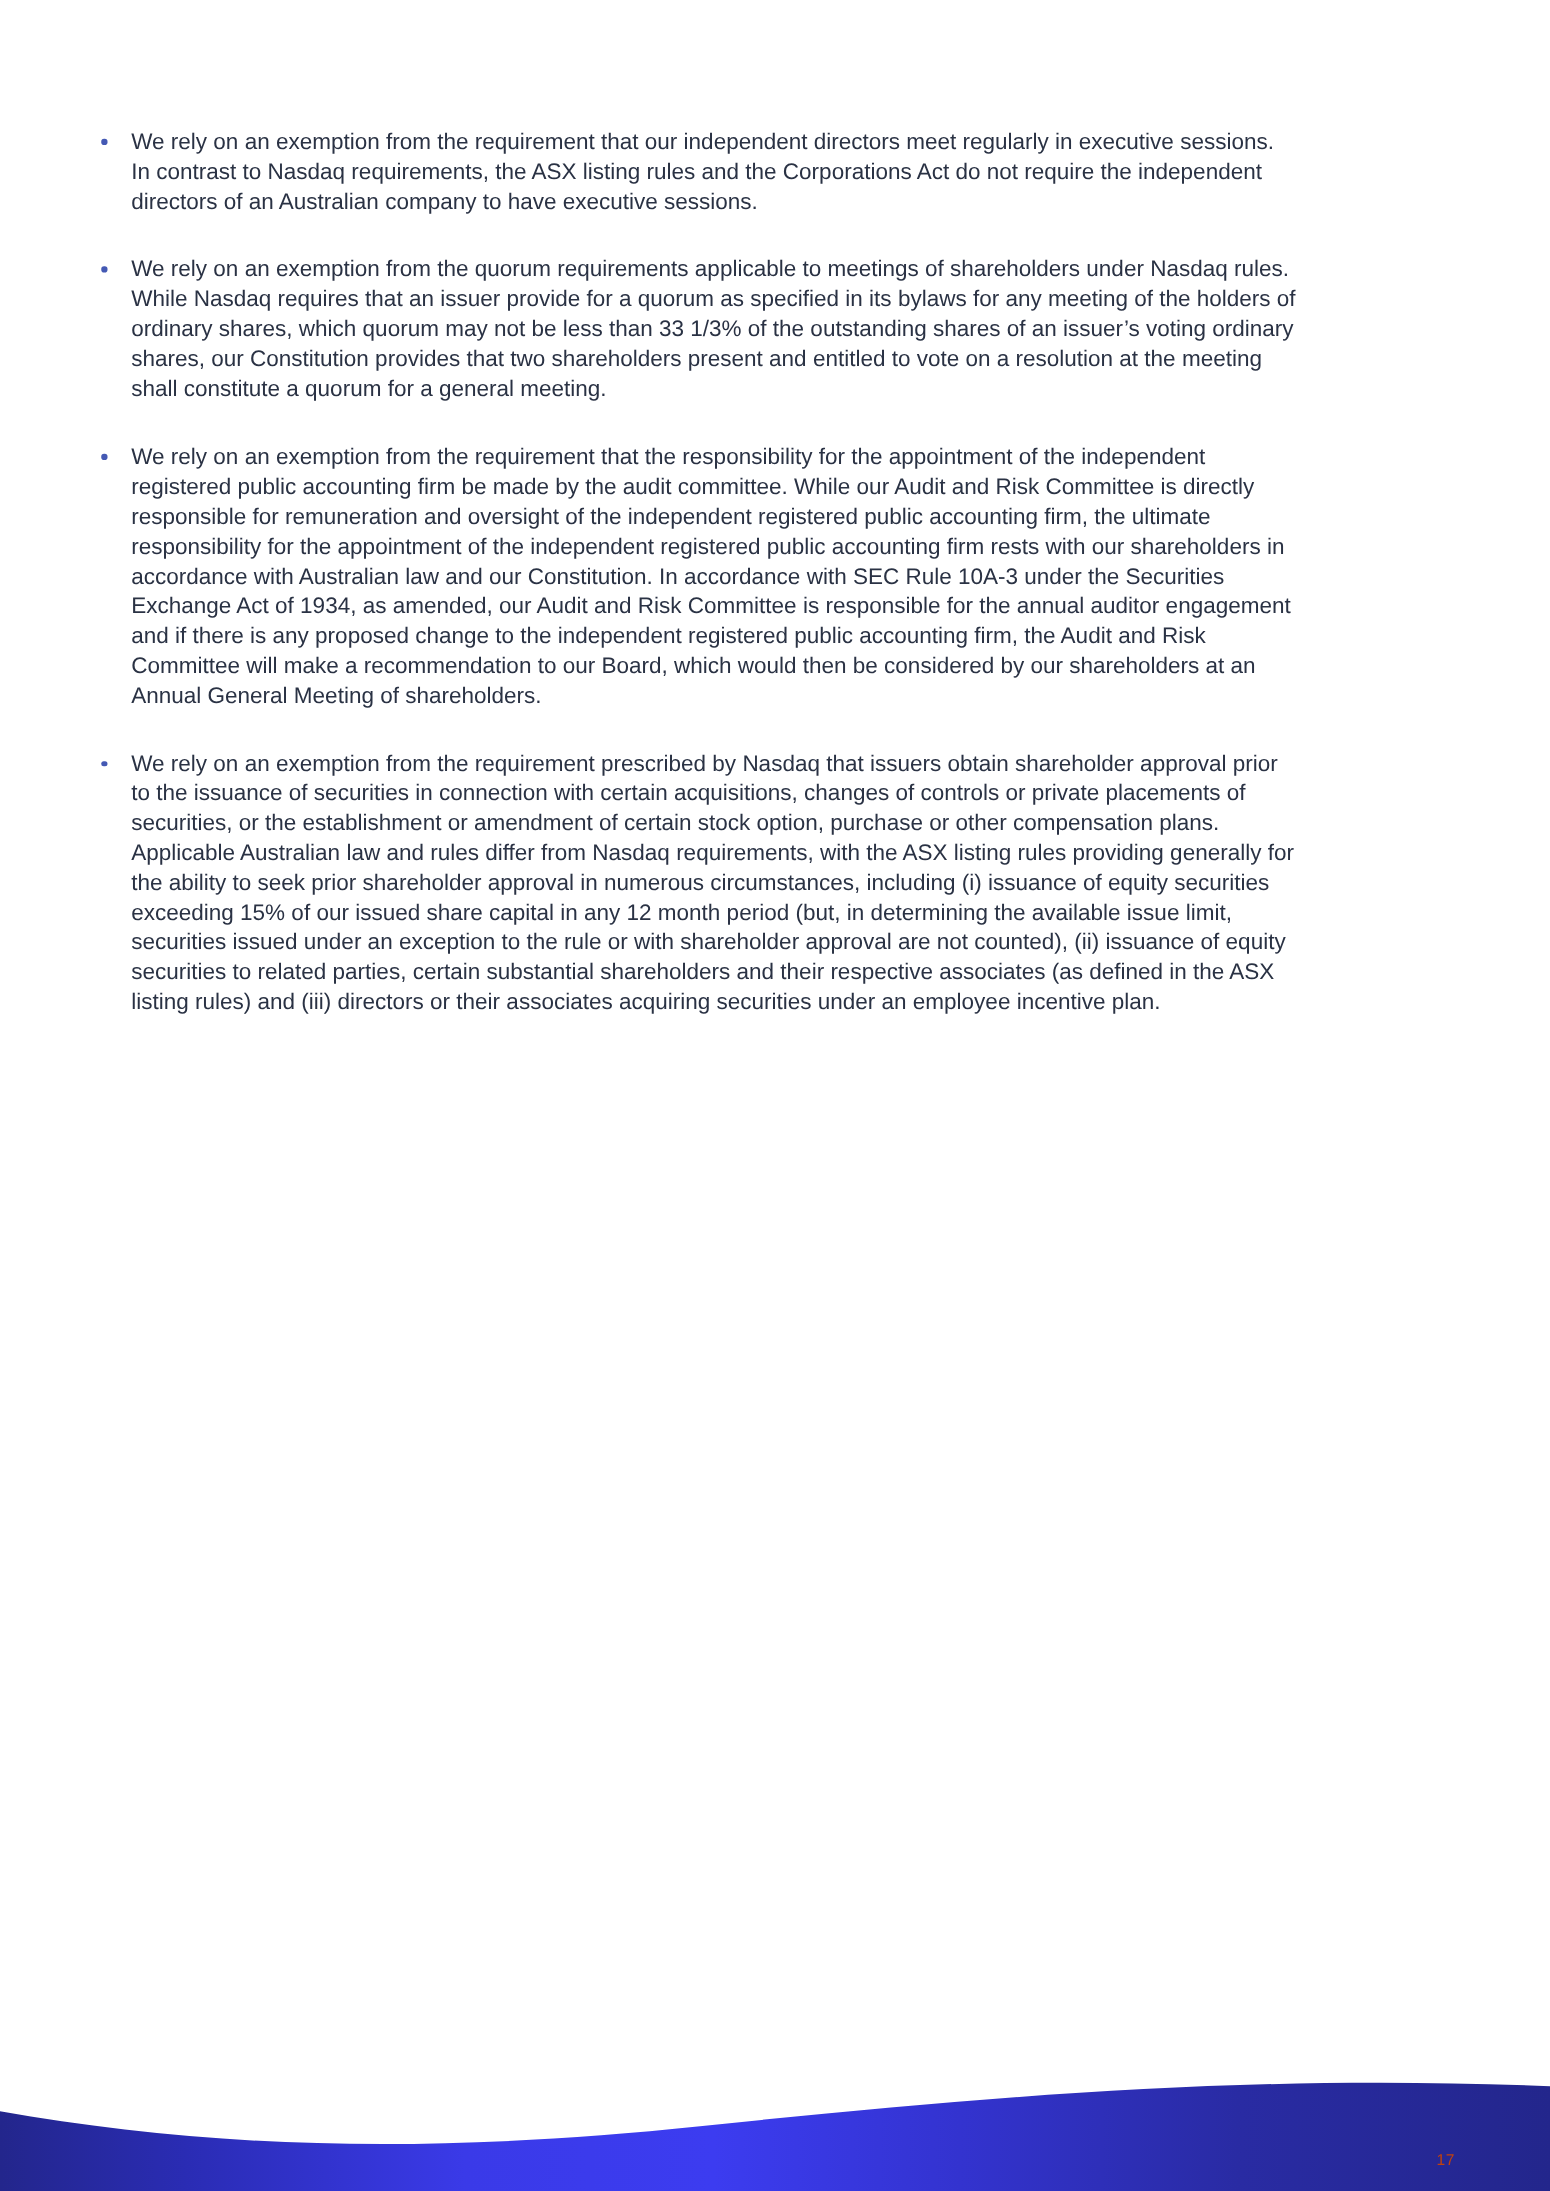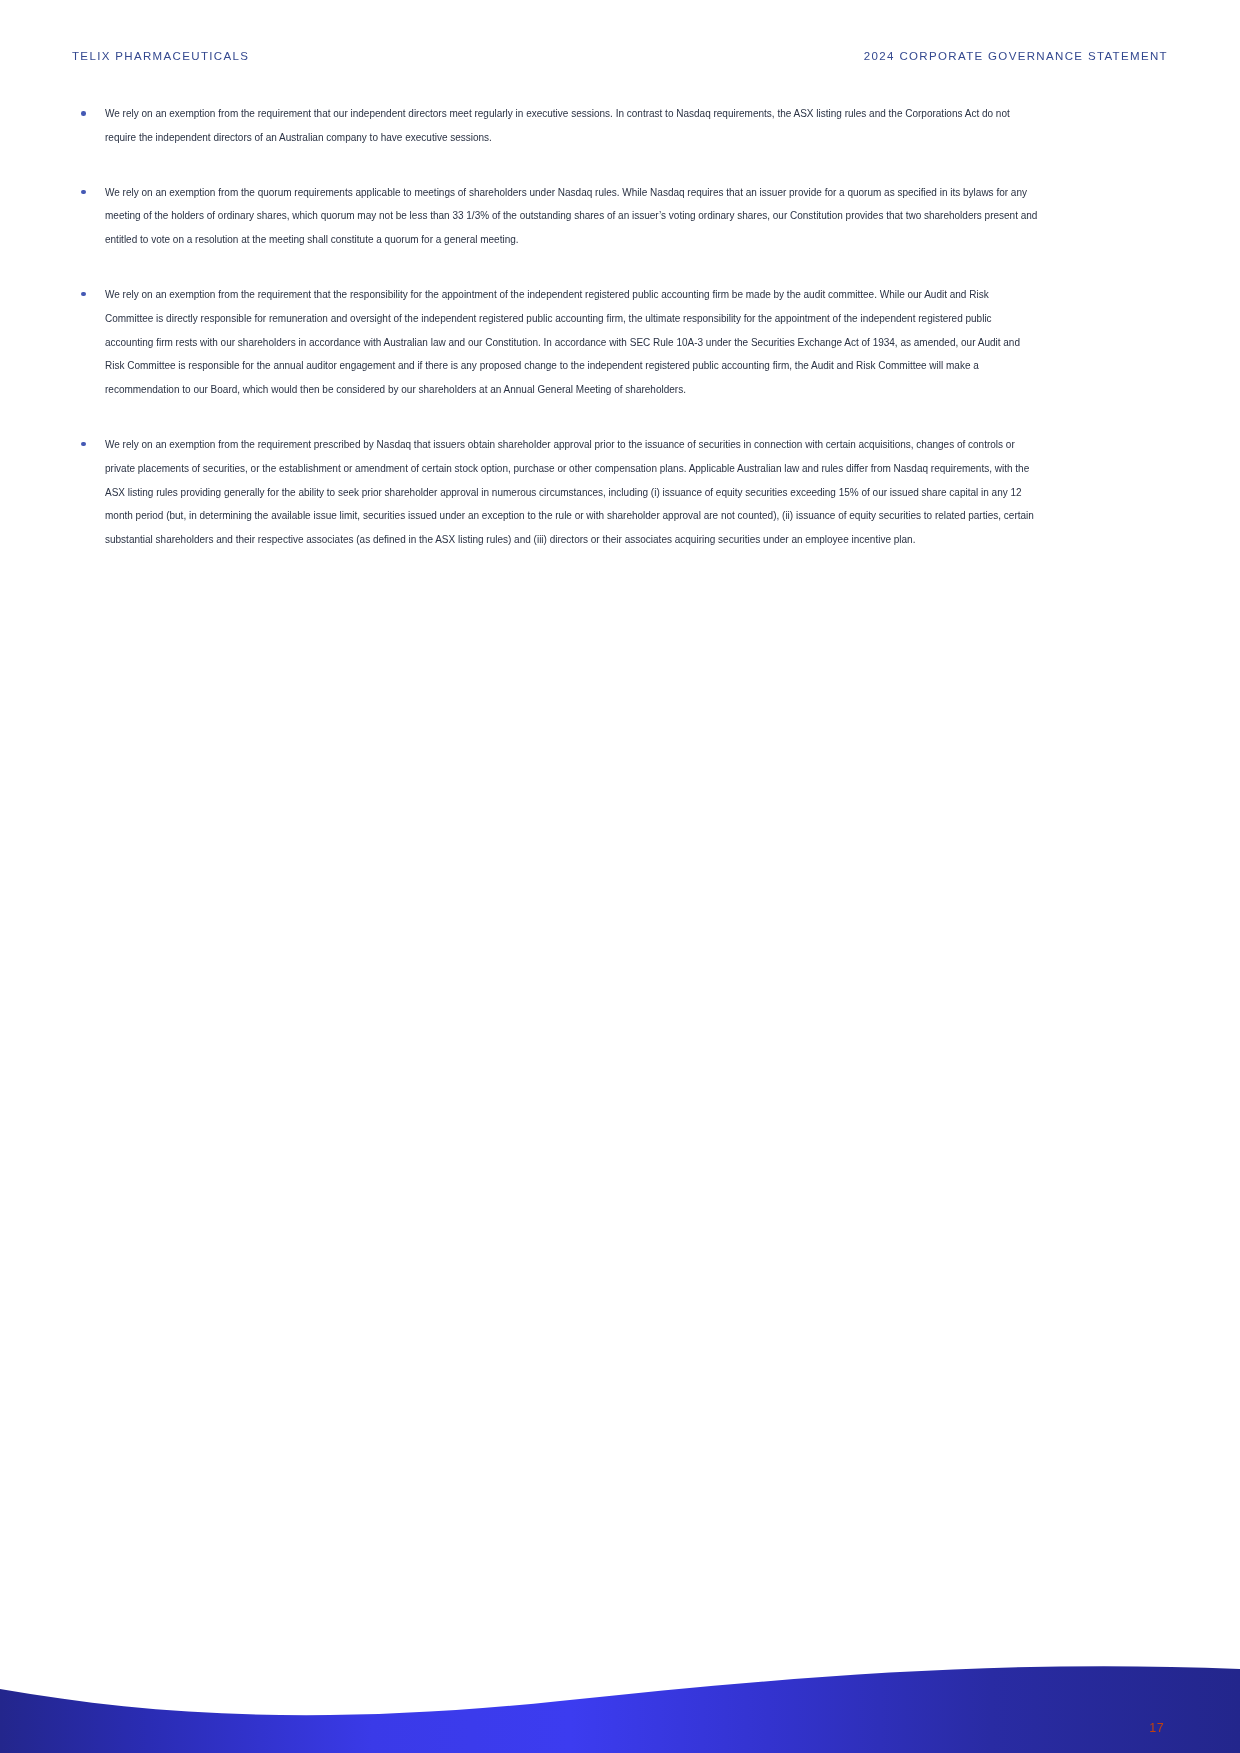--- a/index.html
+++ b/index.html
@@ -55,21 +55,21 @@
   ul.bullet-list {
     list-style: none;
     margin: 0;
     padding: 0;
   }
 
   li.bullet-item {
     position: relative;
     padding-left: 33px;
     margin-bottom: 31px;
-    font-size: 10px;
+    font-size: 18px;
     line-height: 23.8px;
     color: #2a3244;
     text-align: left;
     font-family: "Liberation Sans", sans-serif;
   }
   li.bullet-item:last-child { margin-bottom: 0; }
 
   li.bullet-item .bullet-dot {
     position: absolute;
     left: 9px;
@@ -108,24 +108,20 @@
     color: #c2410c;
     font-family: "Liberation Sans", sans-serif;
     letter-spacing: 0.4px;
   }
 </style>
 </head>
 <body>
 
 <div class="page">
 
-  <div class="running-header">
-    <div class="header-text header-left">TELIX PHARMACEUTICALS</div>
-    <div class="header-text header-right">2024 CORPORATE GOVERNANCE STATEMENT</div>
-  </div>
 
   <div class="content">
     <ul class="bullet-list">
       <li class="bullet-item">
         <span class="bullet-dot"></span>
         <span class="bullet-text">We rely on an exemption from the requirement that our independent directors meet regularly in executive sessions. In contrast to Nasdaq requirements, the ASX listing rules and the Corporations Act do not require the independent directors of an Australian company to have executive sessions.</span>
       </li>
       <li class="bullet-item">
         <span class="bullet-dot"></span>
         <span class="bullet-text">We rely on an exemption from the quorum requirements applicable to meetings of shareholders under Nasdaq rules. While Nasdaq requires that an issuer provide for a quorum as specified in its bylaws for any meeting of the holders of ordinary shares, which quorum may not be less than 33 1/3% of the outstanding shares of an issuer’s voting ordinary shares, our Constitution provides that two shareholders present and entitled to vote on a resolution at the meeting shall constitute a quorum for a general meeting.</span>

